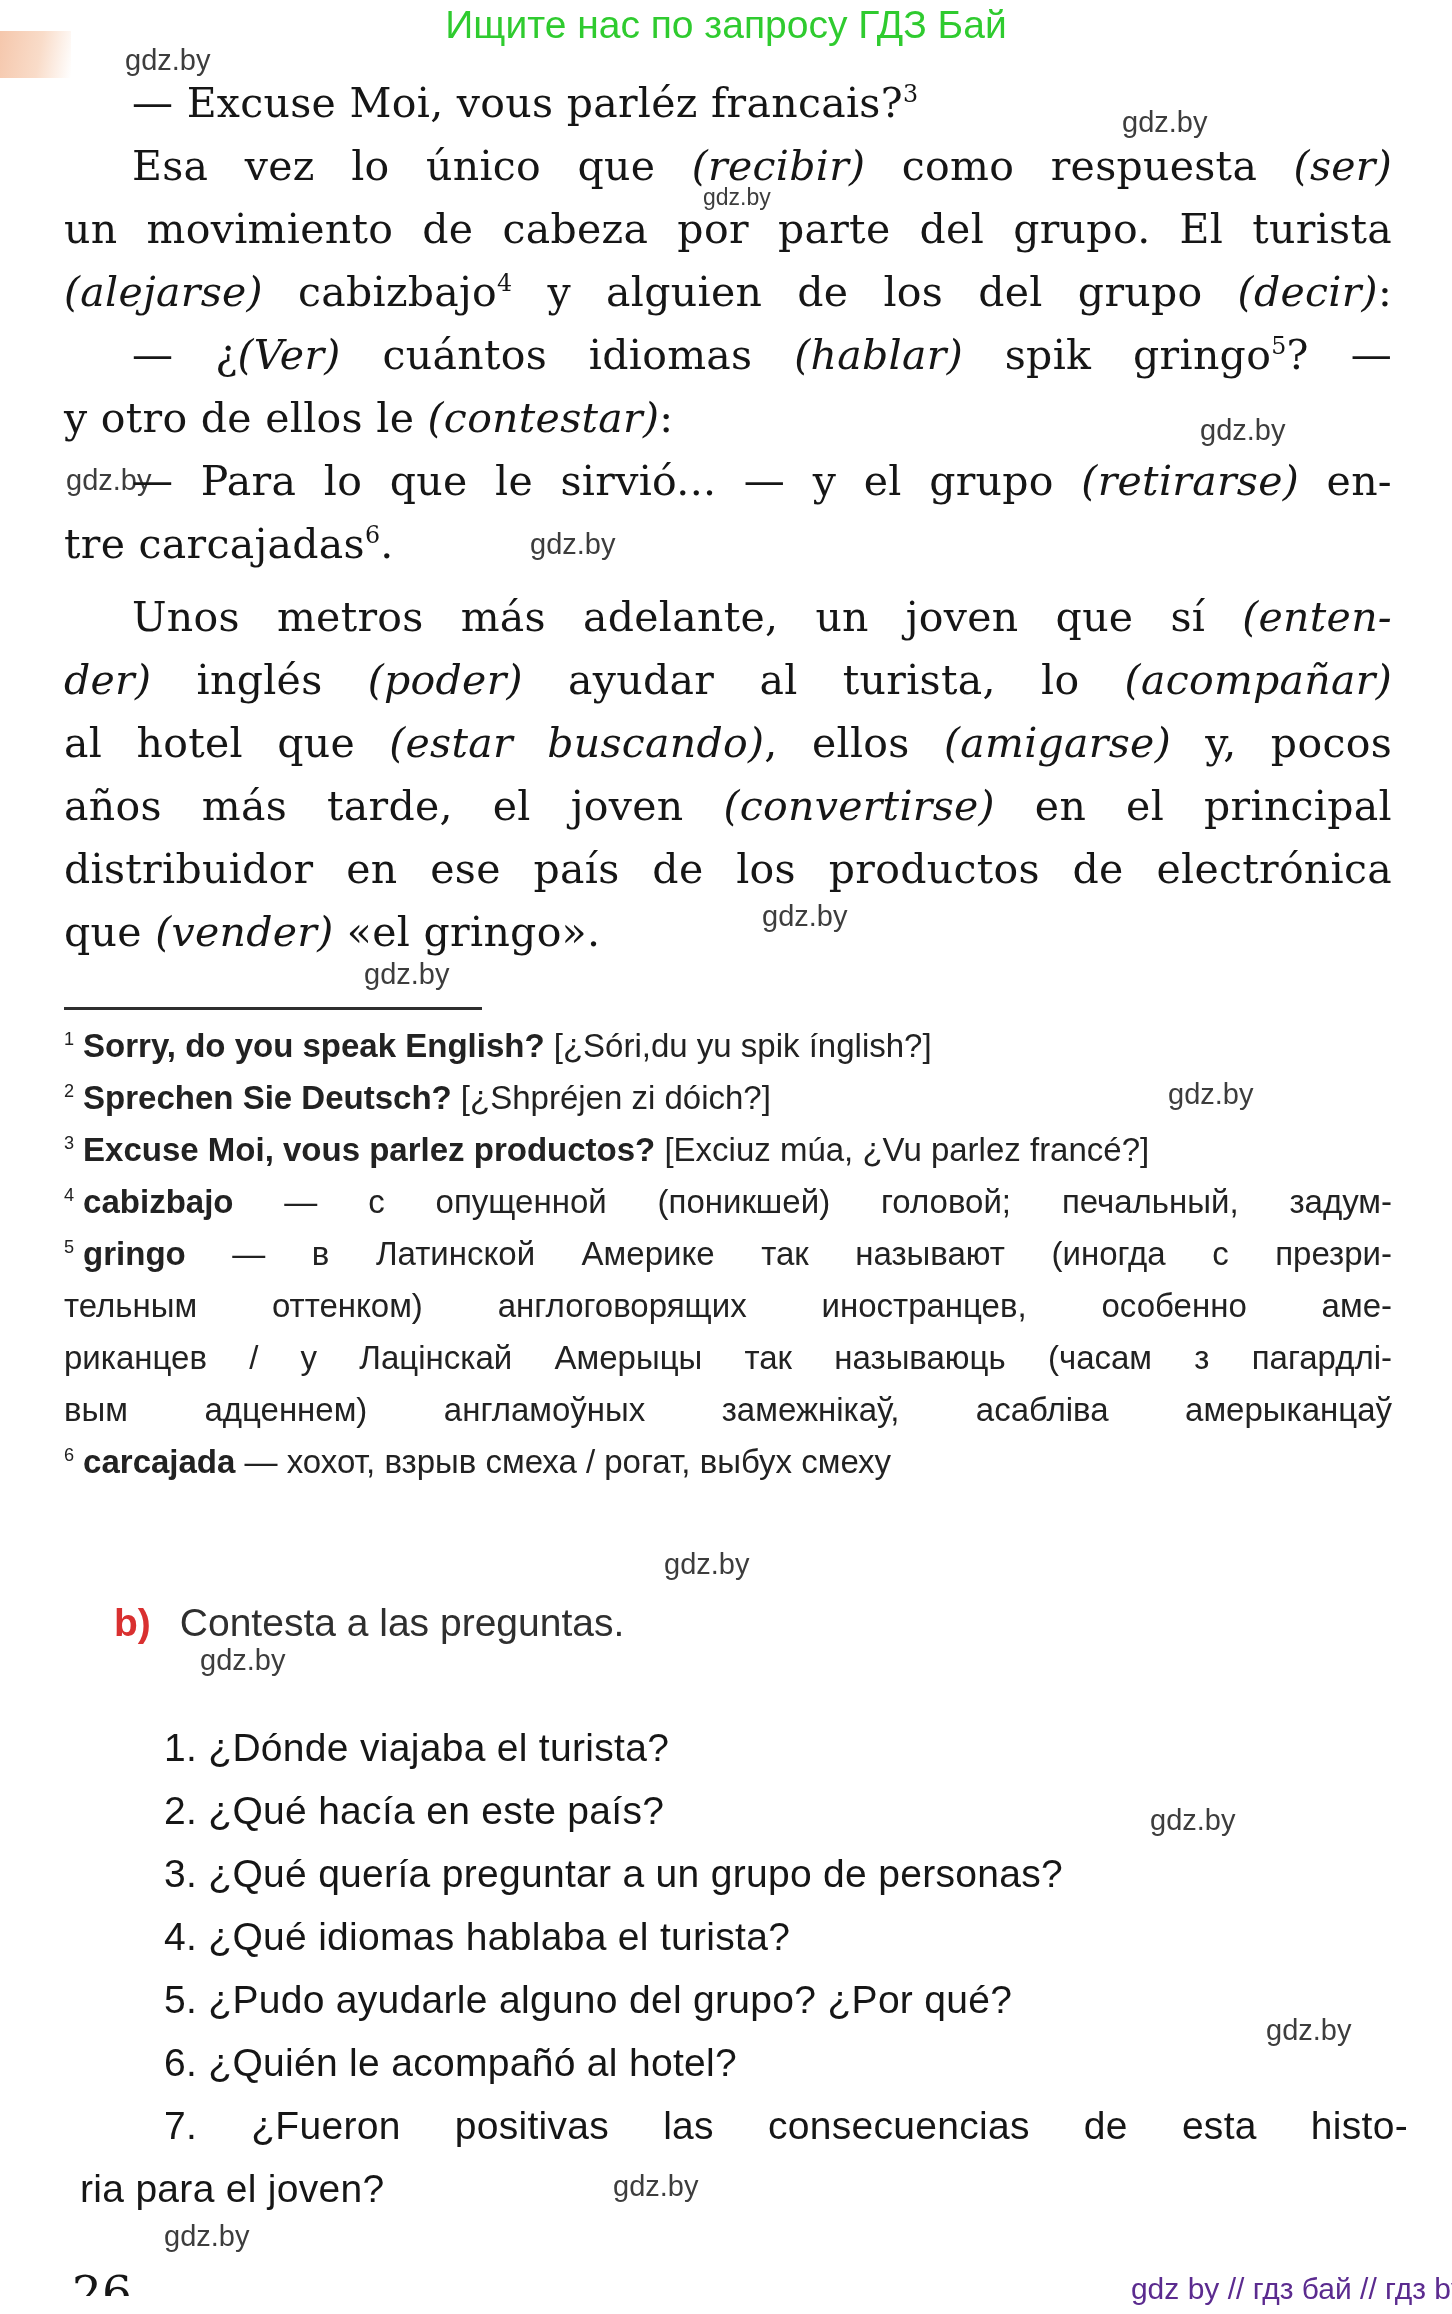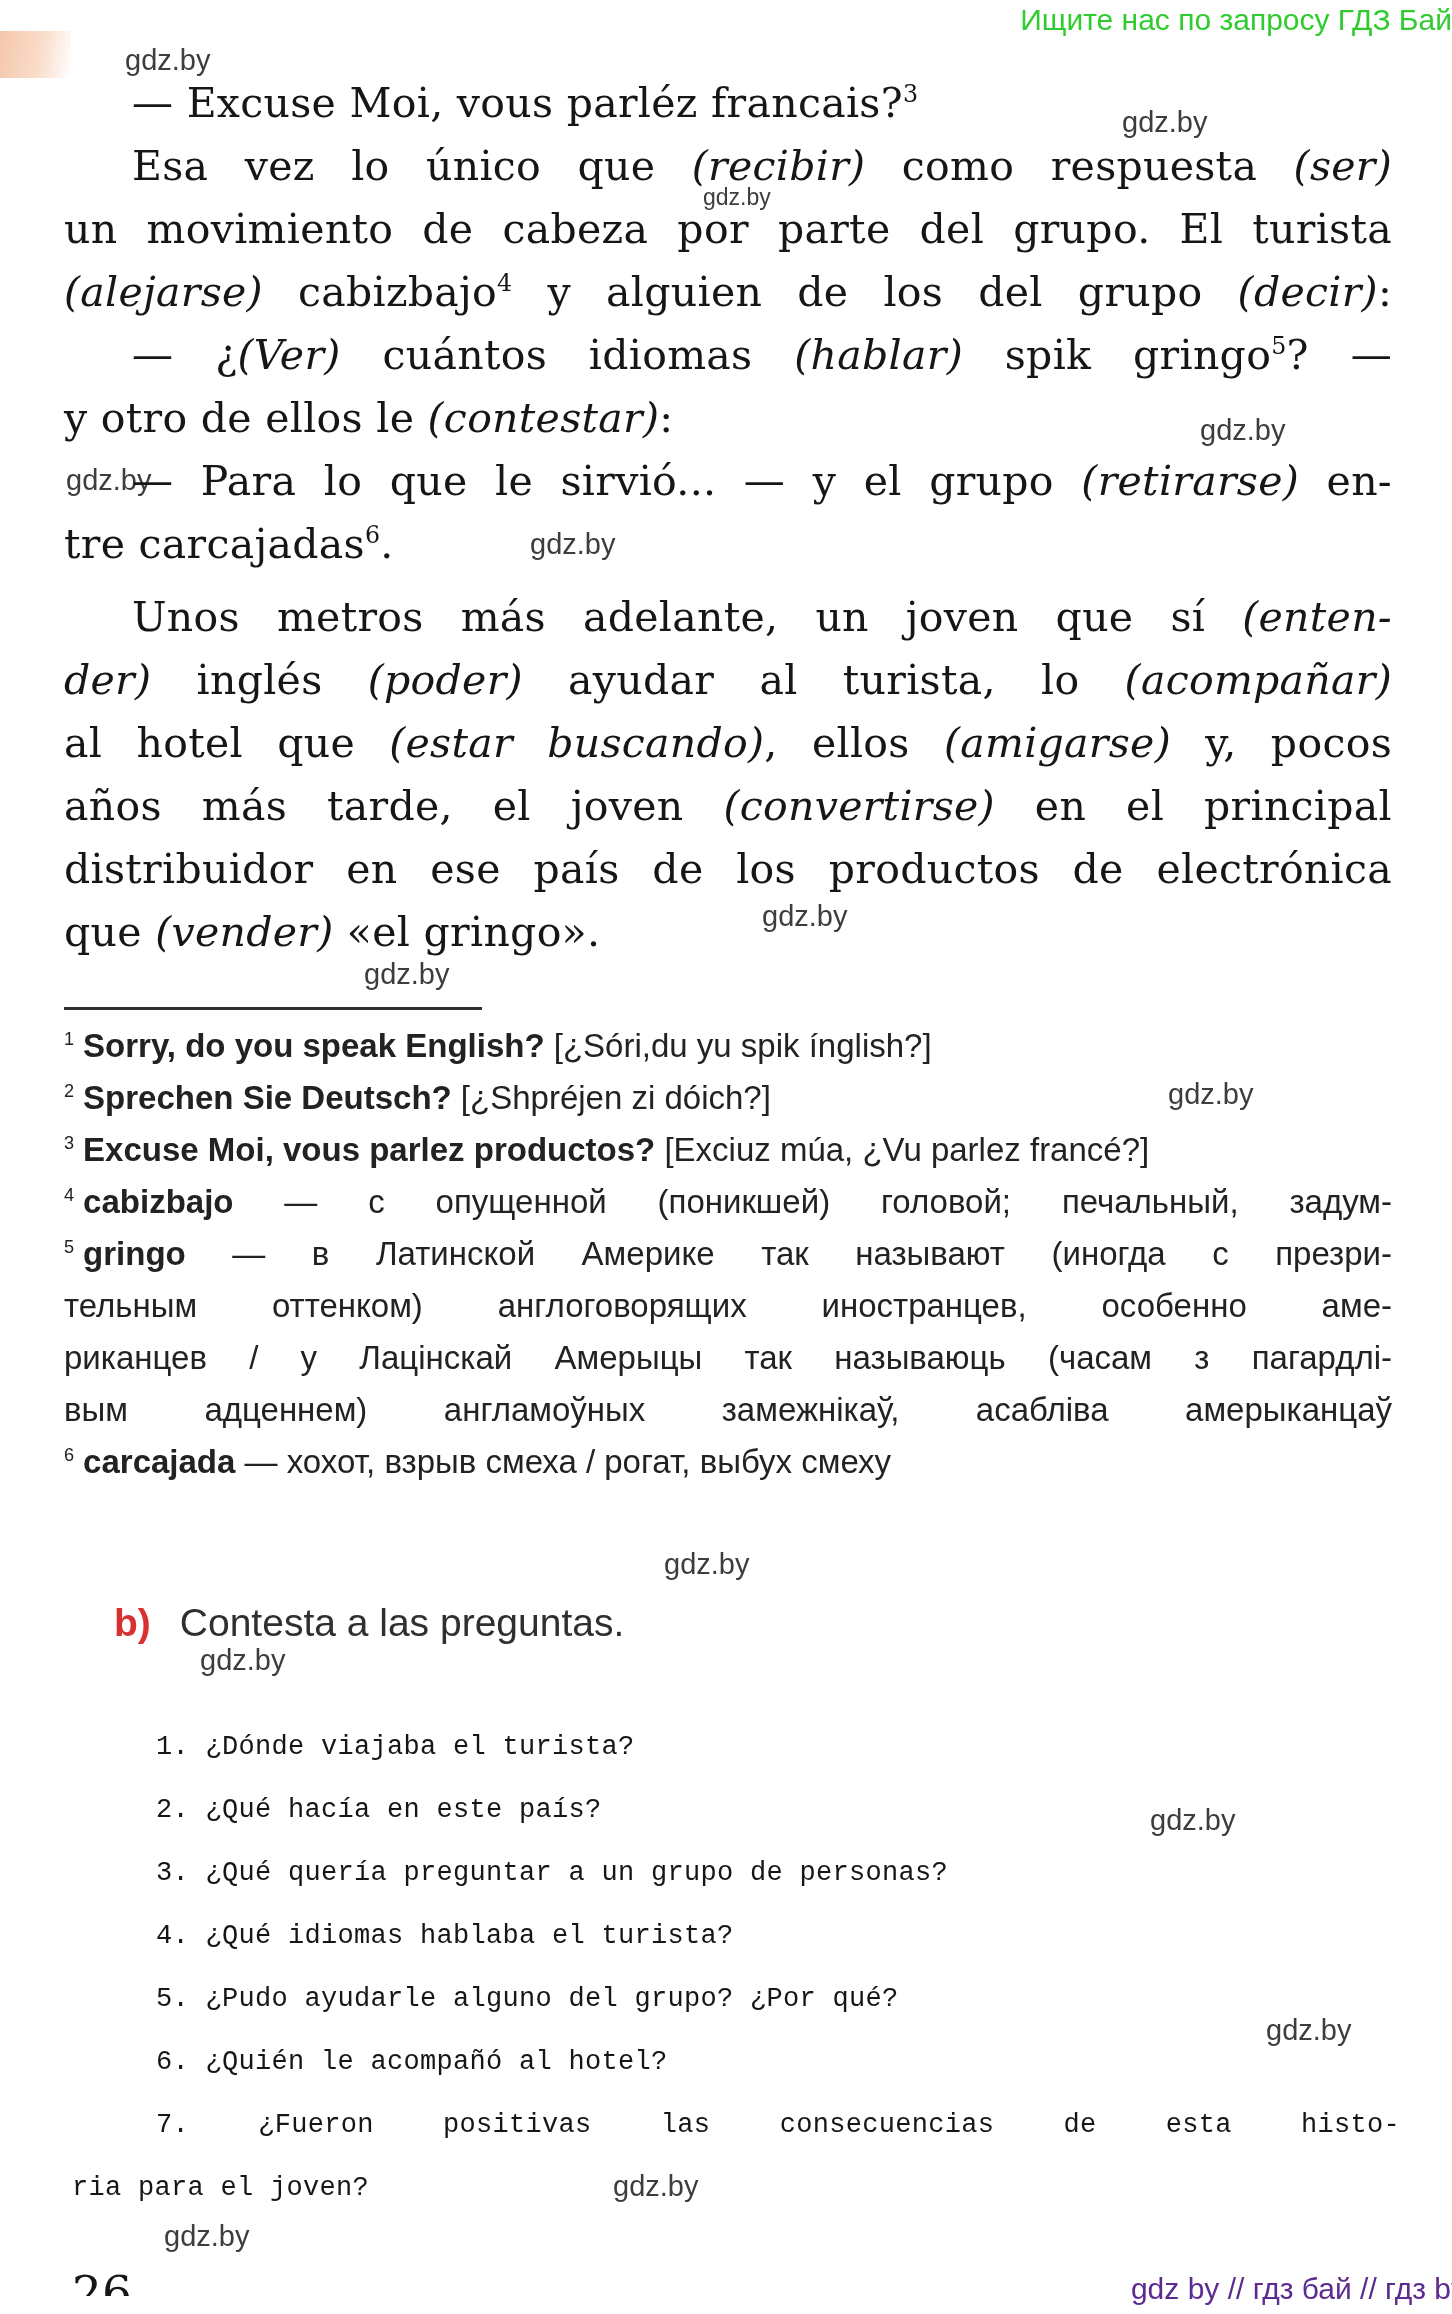--- a/index.html
+++ b/index.html
@@ -2,22 +2,22 @@
 <html style="--promo-green: #2fcb2f; --accent-red: #d93030; --footer-purple: #5b2b8f;"><head>
 <meta charset="utf-8">
 <style>
   html,body{margin:0;padding:0;}
   body{
     width:1452px;height:2314px;position:relative;background:#ffffff;
     font-family:"Liberation Sans",sans-serif;color:#1c1c1c;overflow:hidden;
   }
   
   .green-header{
-    position:absolute;top:3px;left:0;width:100%;text-align:right;
-    font-size:30px;font-weight:500;color:var(--promo-green,#2fcb2f);
+    position:absolute;top:3px;left:0;width:100%;text-align:center;
+    font-size:39px;font-weight:500;color:var(--promo-green,#2fcb2f);
     font-family:"Liberation Sans",sans-serif;letter-spacing:0px;
   }
   .peach{
     position:absolute;left:0;top:31px;width:71px;height:47px;
     background:linear-gradient(100deg,#f5c7ac 0%,#f9dcc9 55%,#ffffff 100%);
   }
   .footer-promo{
     position:absolute;top:2272px;left:14px;width:100%;text-align:right;
     font-size:30px;color:var(--footer-purple,#5b2b8f);
   }
@@ -67,23 +67,23 @@
   }
   .footnotes sup{font-size:0.55em;vertical-align:super;line-height:0;margin-right:9px;}
   
   .b-line{
     position:absolute;left:66px;top:1601px;
     font-family:"Liberation Sans",sans-serif;font-size:39px;color:#2f2f2f;margin-left:48px;
   }
   .b-label{color:var(--accent-red,#d93030);font-weight:bold;margin-right:29px;}
   
   .questions{
-    position:absolute;left:72px;top:1716px;width:1328px;
-    font-family:Liberation Mono, monospace;
-    font-size:27px;line-height:63px;color:#161616;letter-spacing:0.3px;
+    position:absolute;left:80px;top:1716px;width:1328px;
+    font-family:Liberation Sans, sans-serif;
+    font-size:39px;line-height:63px;color:#161616;letter-spacing:0.3px;
   }
   .questions .tline.qind{text-indent:84px;}
   
   .page-num-clip{
     position:absolute;left:72px;top:2269px;height:27px;width:120px;overflow:hidden;
   }
   .page-num-clip span{
     display:block;font-family:"DejaVu Serif","Liberation Serif",serif;
     font-size:47px;line-height:47px;color:#161616;
   }

